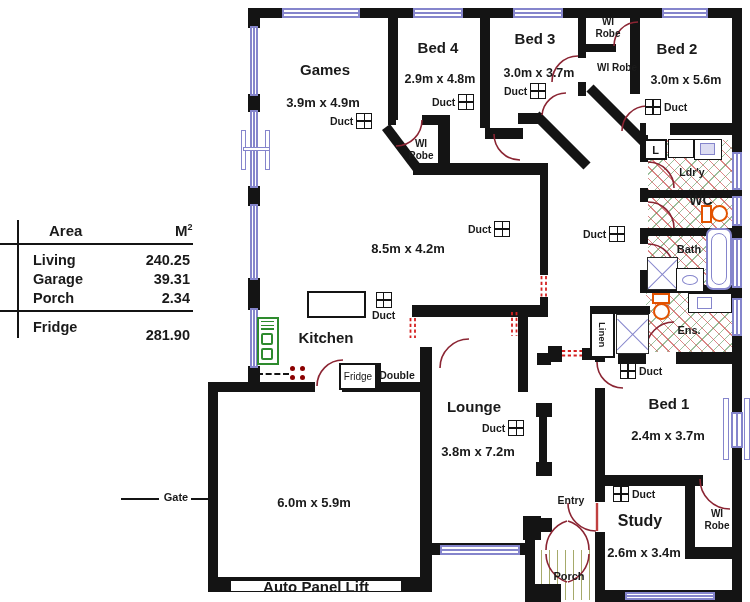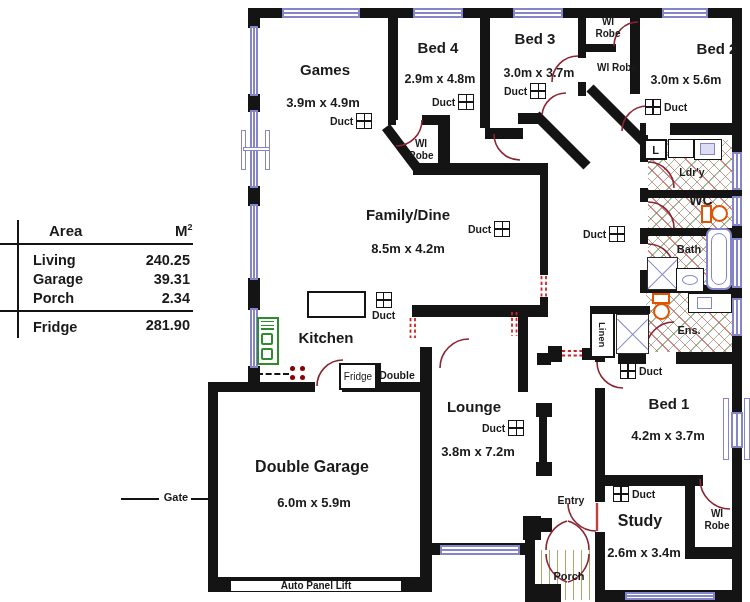--- a/index.html
+++ b/index.html
@@ -51,21 +51,21 @@
     <span style="position:absolute;left:175px;top:222px;font-size:15px"><span>M</span><sup style="font-size:9px">2</sup></span>
     <i class="hline" style="top:243px"></i>
     <span class="lab" style="top:252px">Living</span>
     <span class="val" style="left:115px;top:252px">240.25</span>
     <span class="lab" style="top:271px">Garage</span>
     <span class="val" style="left:115px;top:271px">39.31</span>
     <span class="lab" style="top:290px">Porch</span>
     <span class="val" style="left:115px;top:290px">2.34</span>
     <i class="hline" style="top:310px"></i>
     <span class="lab" style="top:319px">Fridge</span>
-    <span class="val" style="left:115px;top:317px">281.90</span>
+    <span class="val" style="left:115px;top:327px">281.90</span>
   </div>
 
   <div class="hatch" style="left:648px;top:140px;width:84px;height:50px"></div>
   <div class="hatch" style="left:648px;top:198px;width:84px;height:30px"></div>
   <div class="hatch" style="left:648px;top:236px;width:84px;height:49px"></div>
   <div class="hatch" style="left:646px;top:293px;width:86px;height:59px"></div>
   <div class="stripes" style="left:533px;top:550px;width:62px;height:50px"></div>
 
   <i class="w" style="left:248px;top:8px;width:494px;height:10px"></i>
   <i class="w" style="left:732px;top:8px;width:10px;height:594px"></i>
@@ -153,21 +153,21 @@
   <i class="wn v" style="left:732px;top:196px;width:10px;height:30px"></i>
   <i class="wn v" style="left:732px;top:238px;width:10px;height:50px"></i>
   <i class="wn v" style="left:732px;top:298px;width:10px;height:38px"></i>
   <i class="bar" style="left:723px;top:398px;width:6px;height:62px"></i>
   <i class="bar" style="left:744px;top:398px;width:6px;height:62px"></i>
   <i class="wn v" style="left:731px;top:412px;width:12px;height:36px"></i>
   <i class="wn h" style="left:440px;top:545px;width:80px;height:10px"></i>
   <i class="wn h" style="left:625px;top:592px;width:90px;height:8px"></i>
 
   <div class="box" style="left:230px;top:580px;width:172px;height:12px;border-width:1.4px;display:flex;align-items:center;justify-content:center">
-    <span style="font-size:10px;font-weight:bold;line-height:1">Auto Panel Lift</span>
+    <span style="font-size:15px;font-weight:bold;line-height:1">Auto Panel Lift</span>
   </div>
 
   <svg class="ov" width="750" height="602" viewBox="0 0 750 602">
 
     <line x1="386" y1="127" x2="417" y2="168" stroke="#141414" stroke-width="10"></line>
     <line x1="536" y1="115" x2="587" y2="166" stroke="#141414" stroke-width="10"></line>
     <line x1="590" y1="88" x2="646" y2="144" stroke="#141414" stroke-width="10"></line>
 
     <g stroke="#8b2533" stroke-width="1.6" fill="none">
       <path d="M 422 120 A 26 26 0 0 1 396 146"></path>
@@ -257,31 +257,29 @@
   <div class="box" style="left:590px;top:312px;width:25px;height:46px;border-width:2px;display:flex;align-items:center;justify-content:center">
     <span style="font-size:9.5px;font-weight:bold;writing-mode:vertical-rl">Linen</span>
   </div>
 
   <div class="rname" style="left:280px;top:62px;width:90px">Games</div>
   <div class="rdim" style="left:268px;top:95px;width:110px">3.9m x 4.9m</div>
   <div class="rname" style="left:402px;top:40px;width:72px">Bed 4</div>
   <div class="rdim" style="left:396px;top:72px;width:88px;font-size:12.5px">2.9m x 4.8m</div>
   <div class="rname" style="left:503px;top:31px;width:64px">Bed 3</div>
   <div class="rdim" style="left:495px;top:66px;width:88px;font-size:12.5px">3.0m x 3.7m</div>
-  <div class="rname" style="left:684px;top:41px;width:66px">Bed 2</div>
+  <div class="rname" style="left:644px;top:41px;width:66px">Bed 2</div>
   <div class="rdim" style="left:642px;top:73px;width:88px;font-size:12.5px">3.0m x 5.6m</div>
-  <div class="rname" style="left:348px;top:207px;width:120px">Family/Dine</div>
   <div class="rdim" style="left:356px;top:241px;width:104px">8.5m x 4.2m</div>
   <div class="rname" style="left:288px;top:330px;width:76px">Kitchen</div>
   <div class="rname" style="left:440px;top:399px;width:68px">Lounge</div>
   <div class="rdim" style="left:434px;top:444px;width:88px">3.8m x 7.2m</div>
-  <div class="rname big" style="left:248px;top:458px;width:128px">Double Garage</div>
   <div class="rdim" style="left:270px;top:495px;width:88px">6.0m x 5.9m</div>
   <div class="rname" style="left:636px;top:396px;width:66px">Bed 1</div>
-  <div class="rdim" style="left:622px;top:428px;width:92px">4.2m x 3.7m</div>
+  <div class="rdim" style="left:622px;top:428px;width:92px">2.4m x 3.7m</div>
   <div class="rname big" style="left:606px;top:512px;width:68px">Study</div>
   <div class="rdim" style="left:598px;top:545px;width:92px">2.6m x 3.4m</div>
 
   <div class="sm" style="left:403px;top:138px;width:36px">WI Robe</div>
   <div class="sm" style="left:590px;top:16px;width:36px">WI Robe</div>
   <div class="sm" style="left:596px;top:62px;width:42px">WI Robe</div>
   <div class="sm" style="left:698px;top:508px;width:38px">WI Robe</div>
   <div class="sm" style="left:688px;top:192px;width:26px;font-size:14px">WC</div>
   <div class="sm" style="left:670px;top:243px;width:38px;font-size:11px">Bath</div>
   <div class="sm" style="left:672px;top:324px;width:34px;font-size:11px">Ens.</div>

